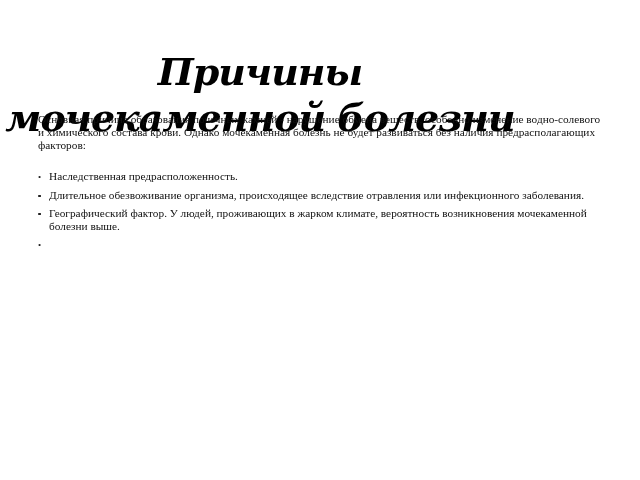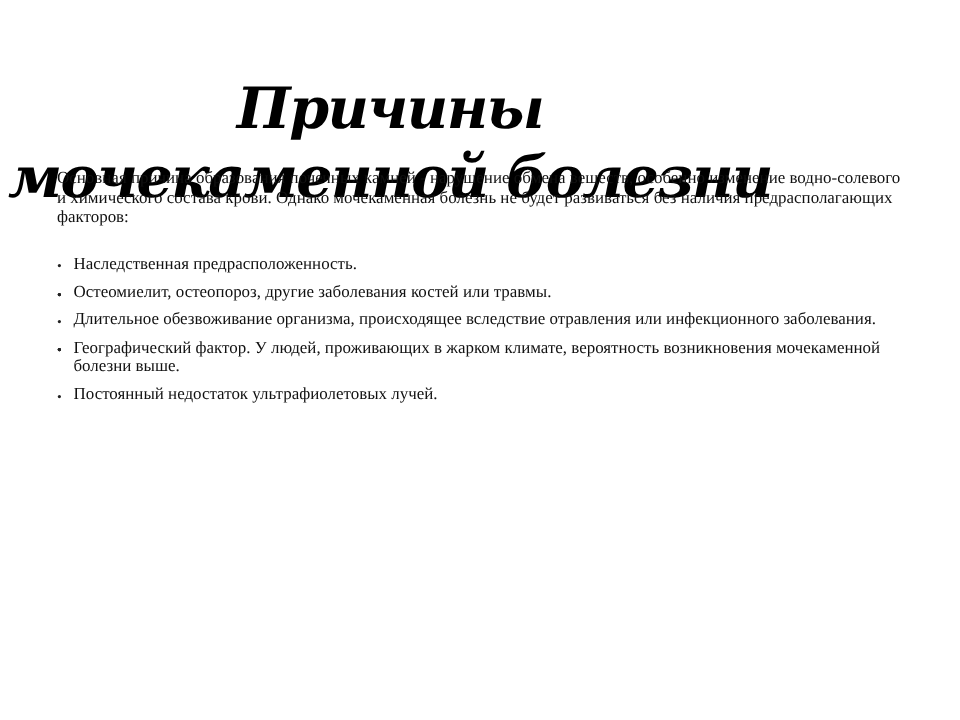--- a/index.html
+++ b/index.html
@@ -77,37 +77,35 @@
       <span>Наследственная предрасположенность.</span>
     </li>
     <li class="cause">
       <span class="bullet">•</span>
     </li>
     <li class="cause">
       <span class="bullet">•</span>
     </li>
     <li class="cause">
       <span class="bullet">•</span>
-      <span>Остеомиелит, остеопороз, другие заболевания костей или травмы.</span>
     </li>
     <li class="cause">
       <span class="bullet">•</span>
       <span>Длительное обезвоживание организма, происходящее вследствие отравления или инфекционного заболевания.</span>
     </li>
     <li class="cause">
       <span class="bullet">•</span>
     </li>
     <li class="cause">
       <span class="bullet">•</span>
     </li>
     <li class="cause">
       <span class="bullet">•</span>
     </li>
     <li class="cause">
       <span class="bullet">•</span>
       <span>Географический фактор. У людей, проживающих в жарком климате, вероятность возникновения мочекаменной болезни выше.</span>
     </li>
     <li class="cause">
       <span class="bullet">•</span>
-      <span>Постоянный недостаток ультрафиолетовых лучей.</span>
     </li>
   </ul>
 </div>
 
 </body></html>

